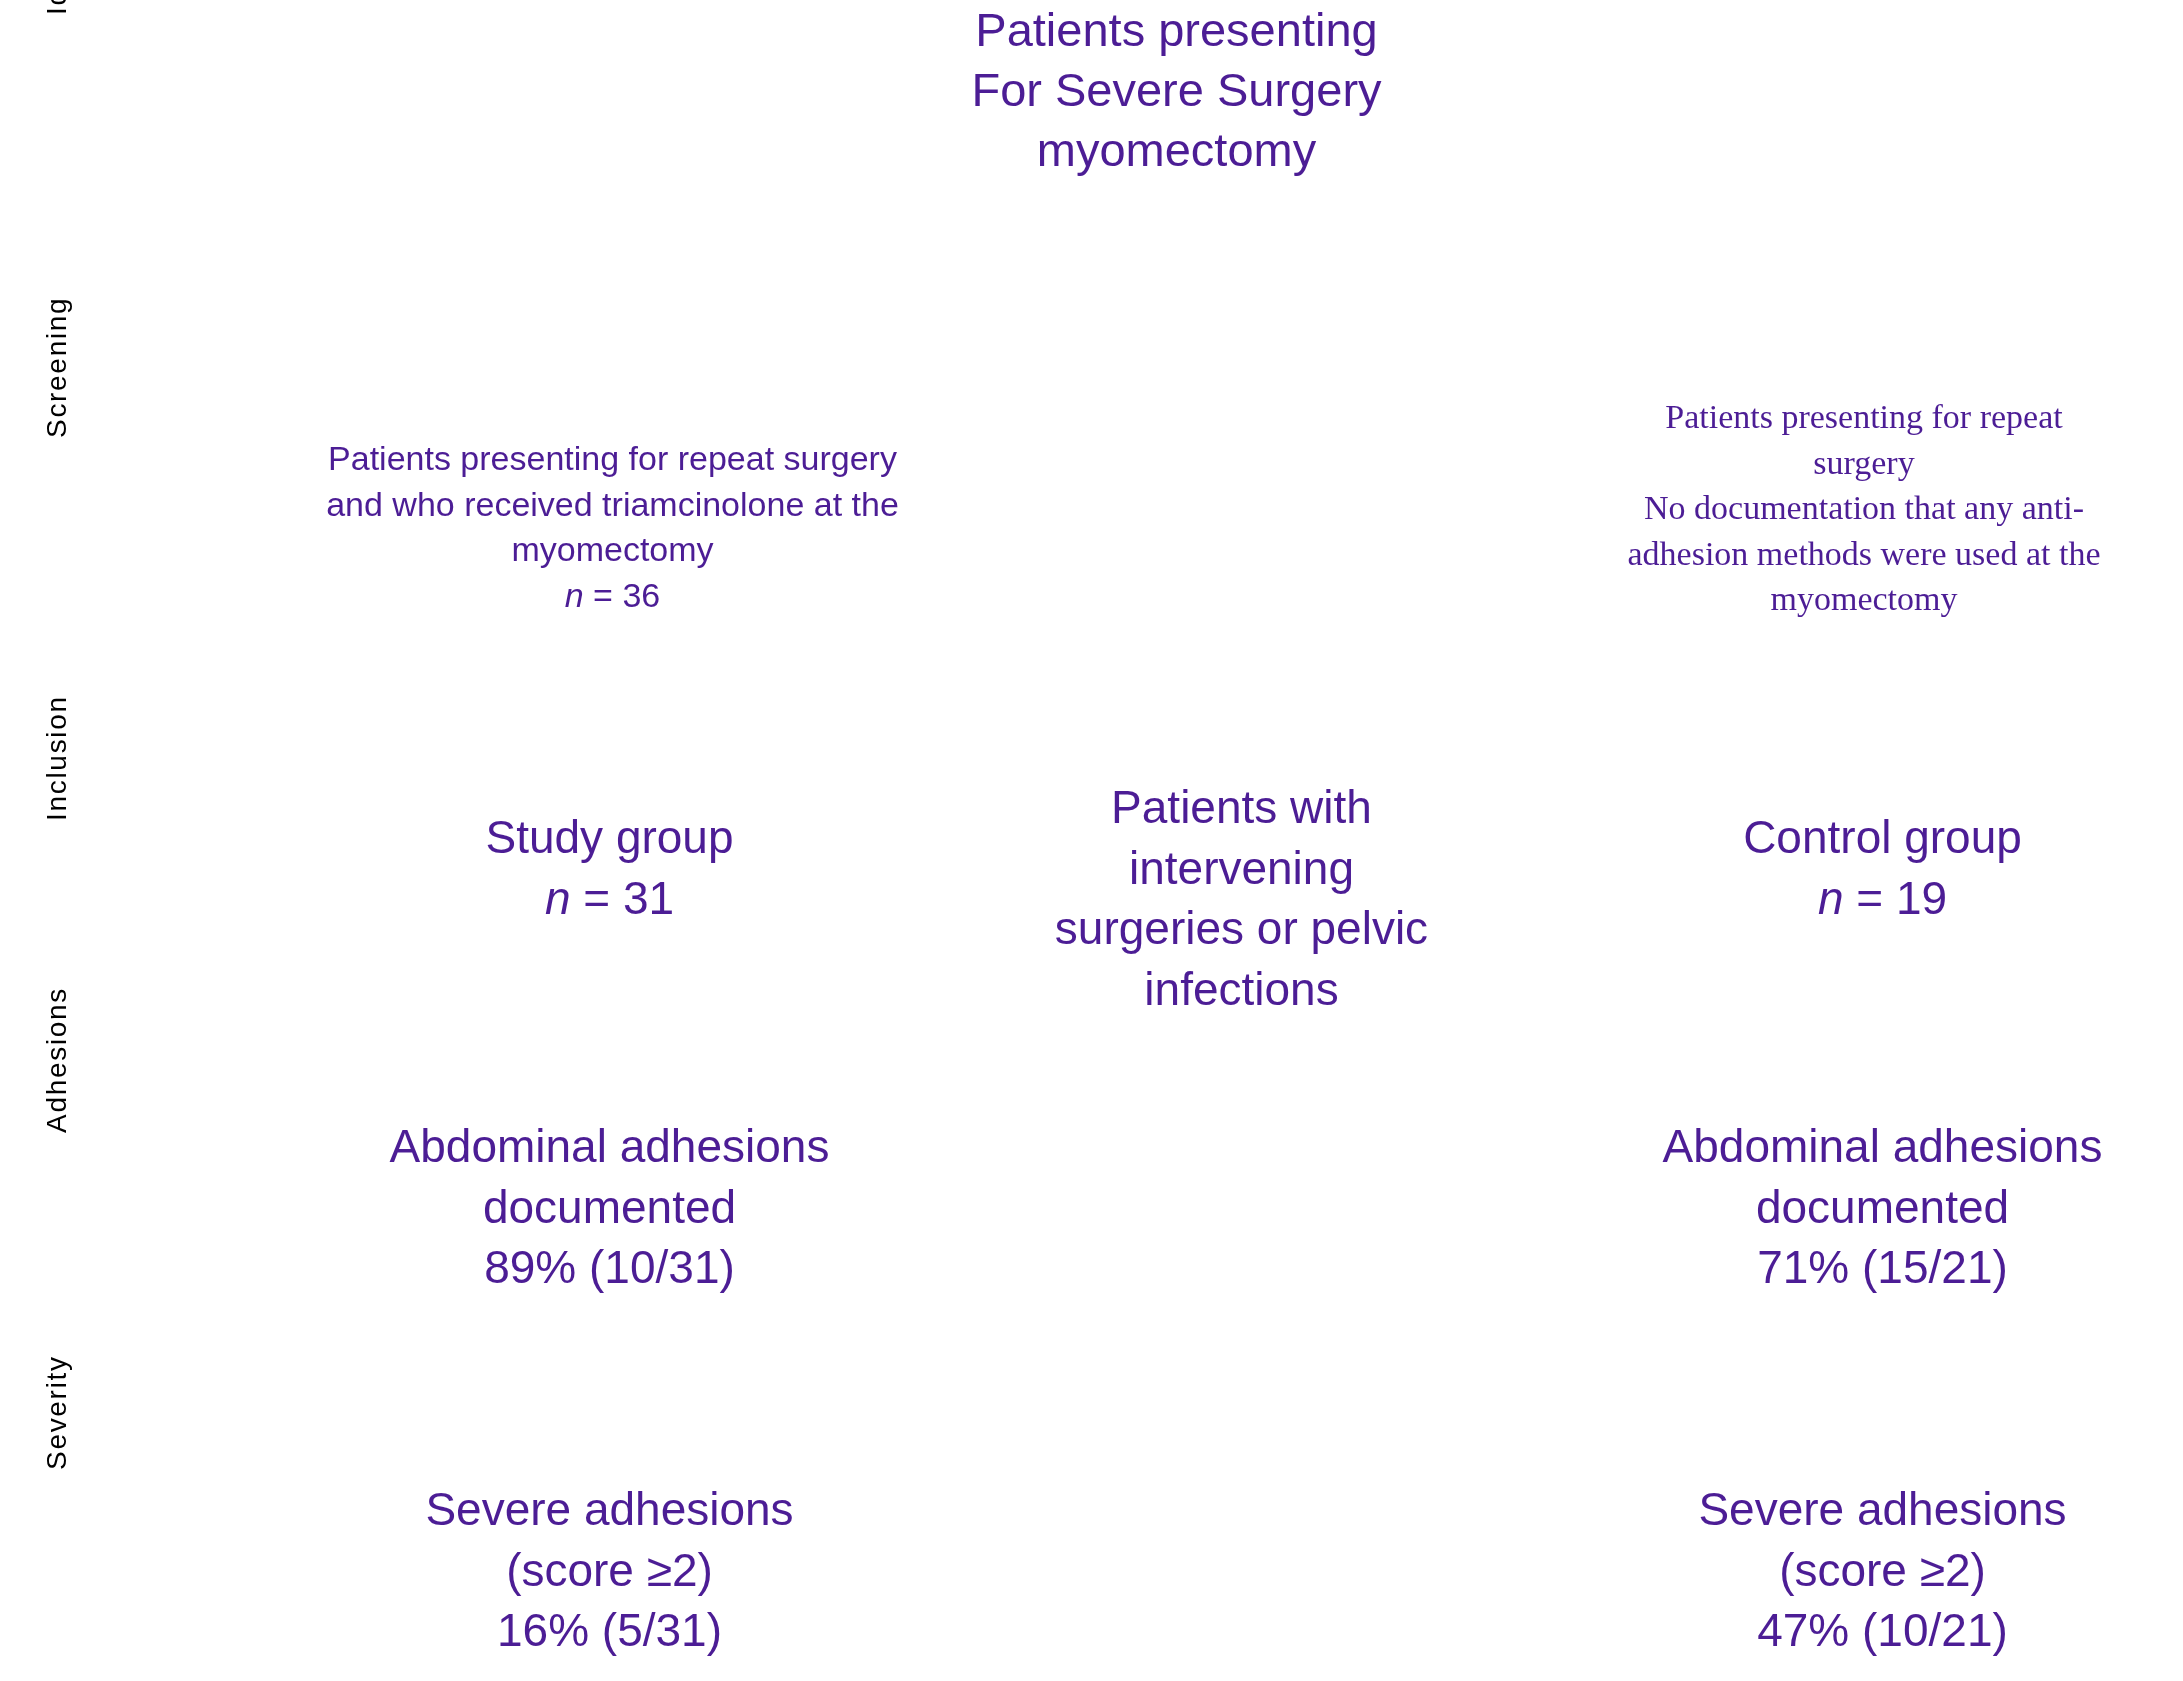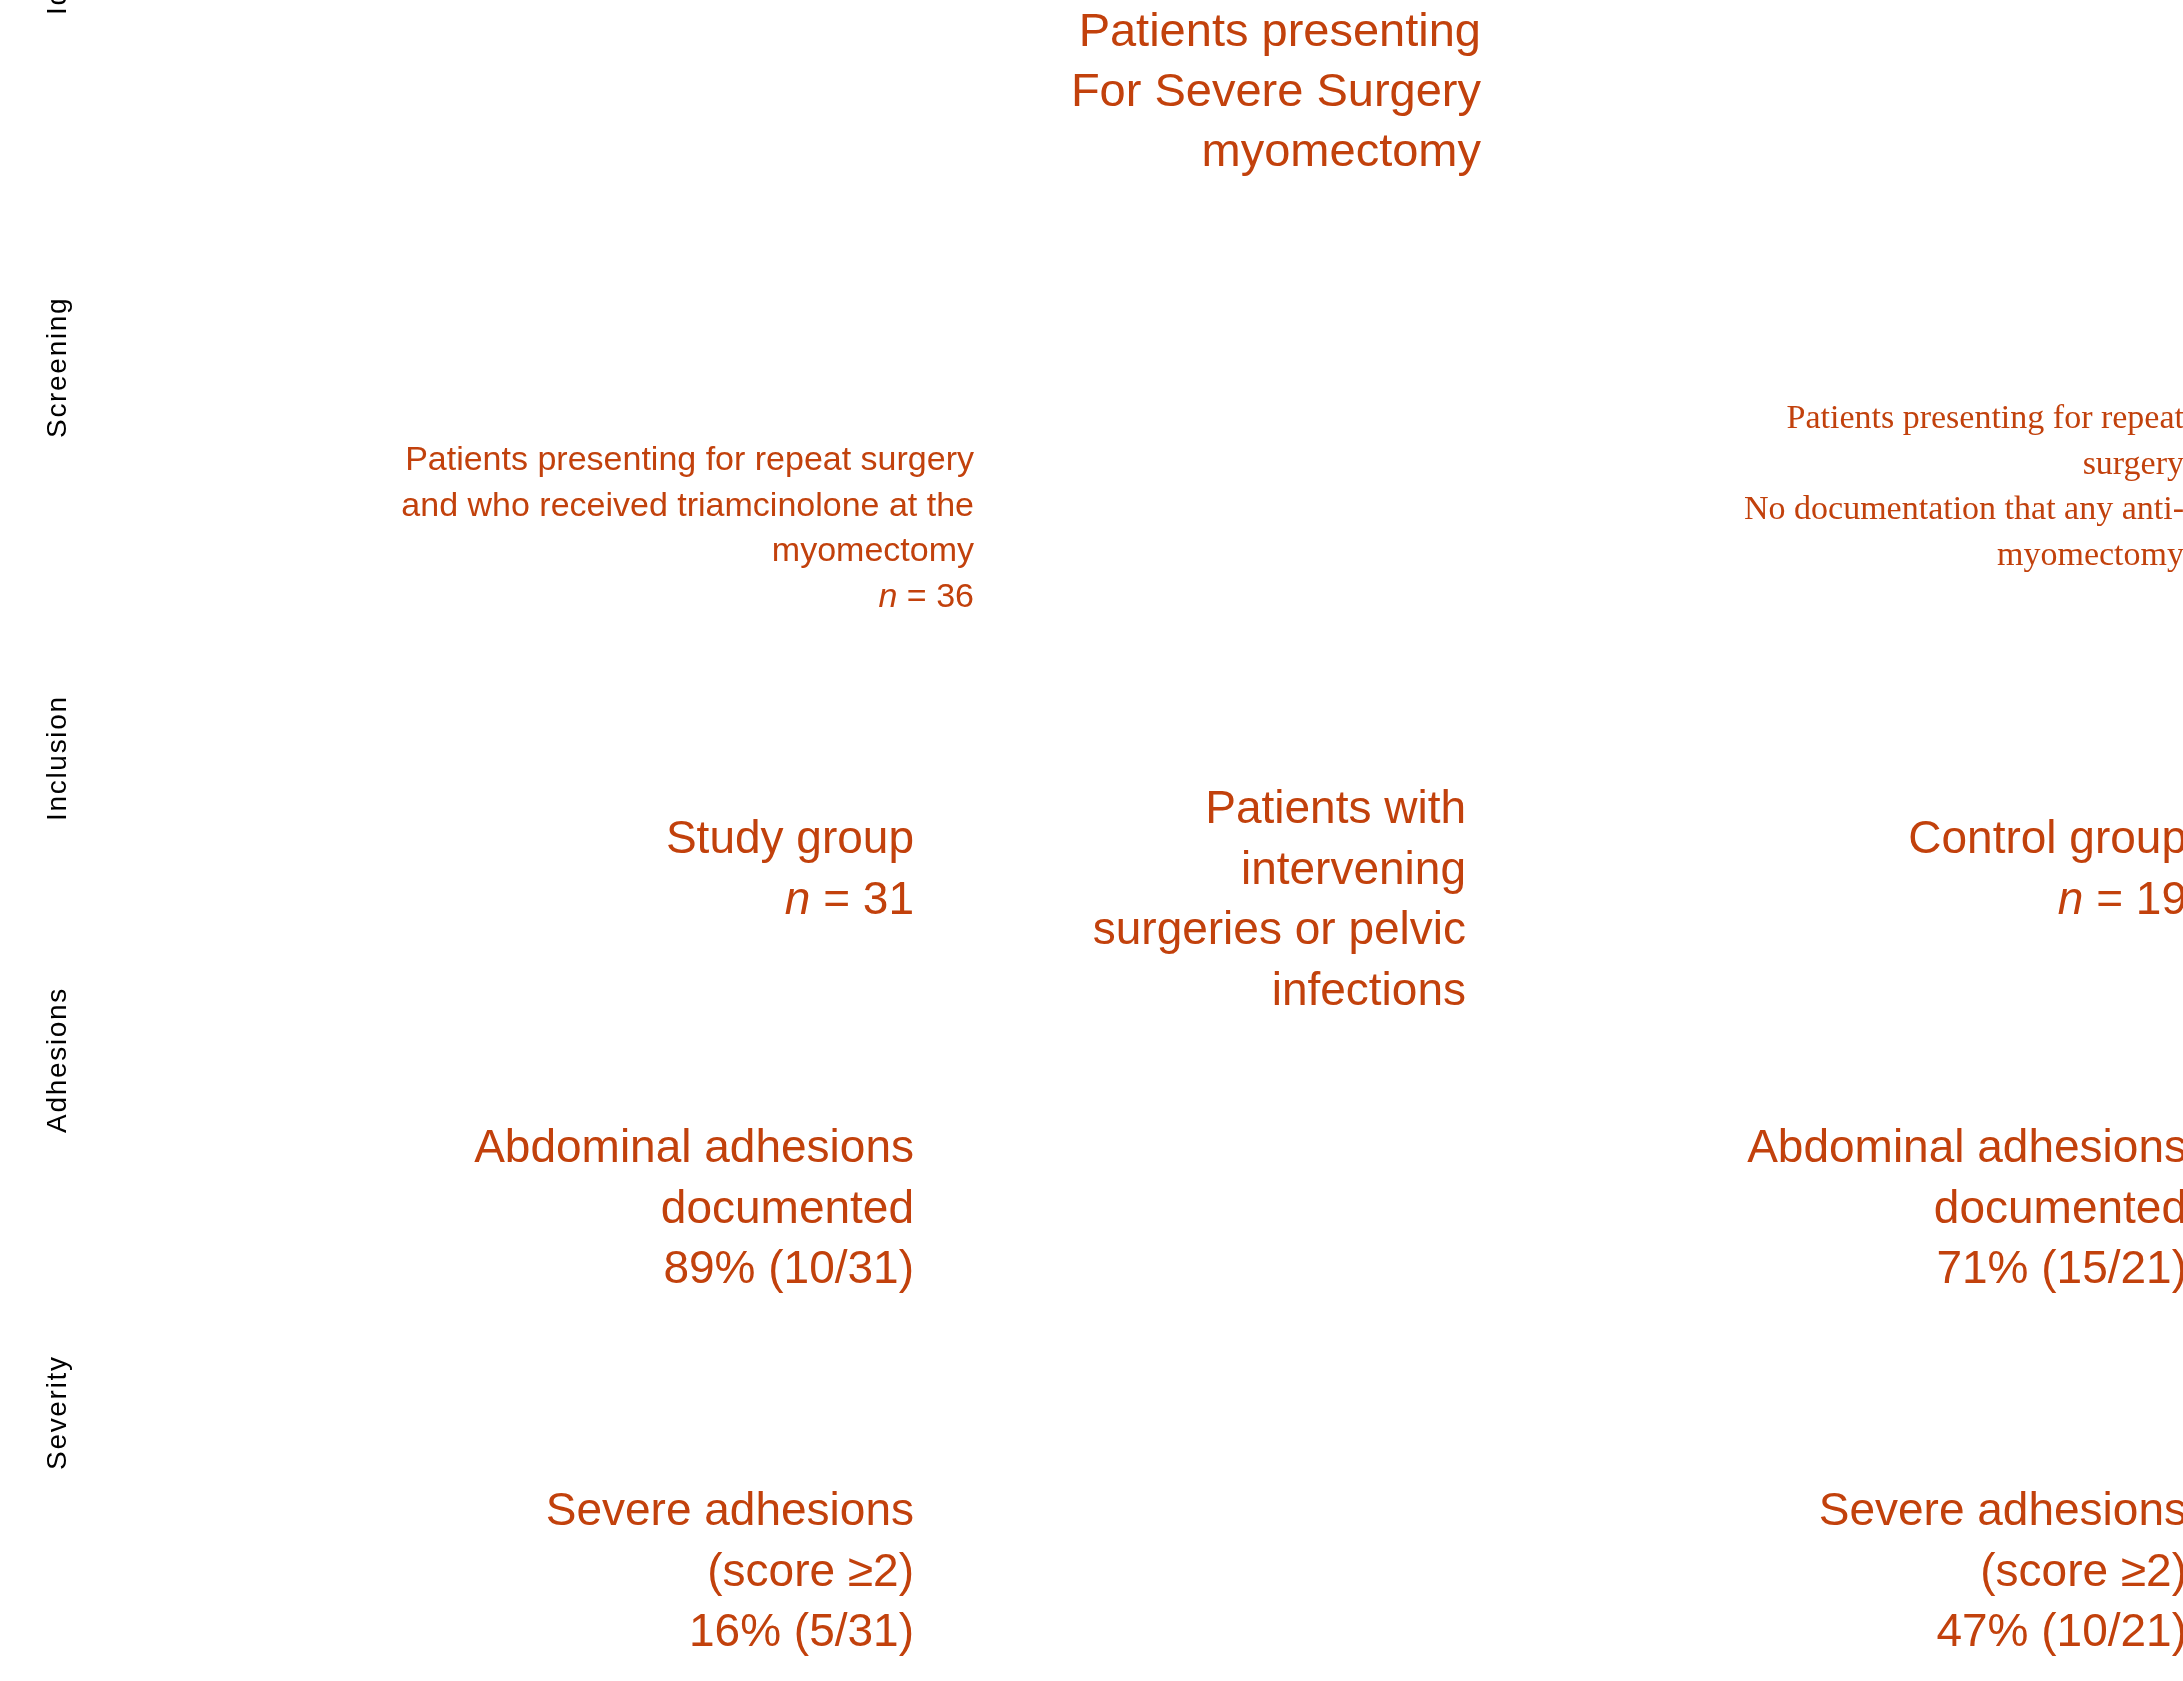--- a/index.html
+++ b/index.html
@@ -29,22 +29,22 @@
     white-space: nowrap;
     font-size: 28px;
     letter-spacing: 1.7px;
     line-height: 1;
     color: #000000;
   }
 
   
   .node {
     position: absolute;
-    text-align: right;
-    color: #c2410c;
+    text-align: center;
+    color: #4c1d95;
     line-height: 1.30;
   }
   .node .line { display: block; white-space: nowrap; }
 
   
   .size-lg   { font-size: 47px; line-height: 1.28; }
   .size-md   { font-size: 46px; line-height: 1.32; }
   .size-sm   { font-size: 34px; line-height: 1.34; }
 
   .italic-n { font-style: italic; }
@@ -74,20 +74,21 @@
     <span class="line">Patients presenting for repeat surgery</span>
     <span class="line">and who received triamcinolone at the</span>
     <span class="line">myomectomy</span>
     <span class="line"><span class="italic-n">n</span><span> = 36</span></span>
   </div>
 
   <div class="node size-sm" style="left:1544px; top:394px; width:640px;font-family:Liberation Serif, serif;">
     <span class="line">Patients presenting for repeat</span>
     <span class="line">surgery</span>
     <span class="line">No documentation that any anti-</span>
+    <span class="line">adhesion methods were used at the</span>
     <span class="line">myomectomy</span>
   </div>
 
   <div class="node size-md" style="left:305px; top:807px; width:609px;">
     <span class="line">Study group</span>
     <span class="line"><span class="italic-n">n</span><span> = 31</span></span>
   </div>
 
   <div class="node size-md" style="left:1017px; top:742px; width:449px;margin-top:35px;">
     <span class="line">Patients with</span>

